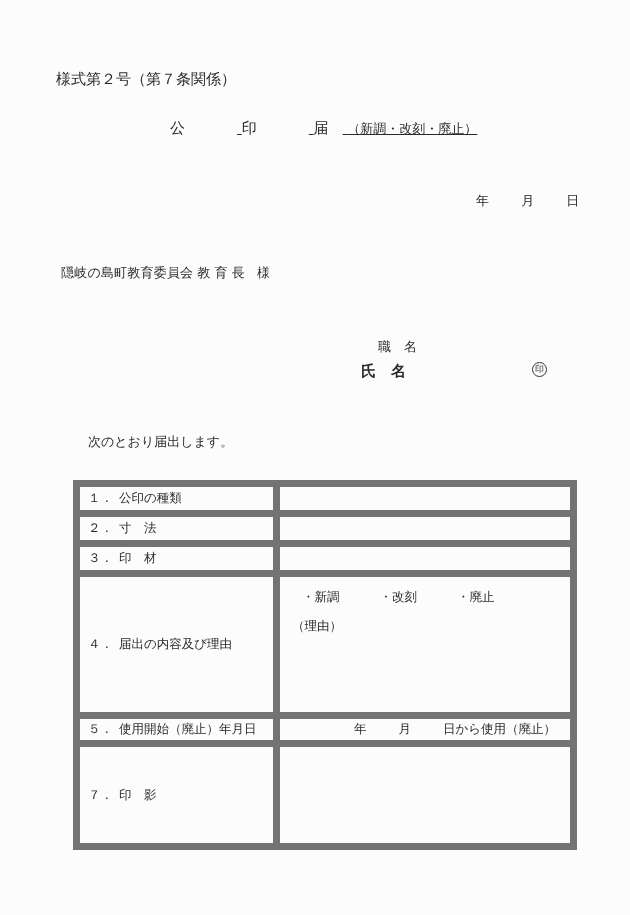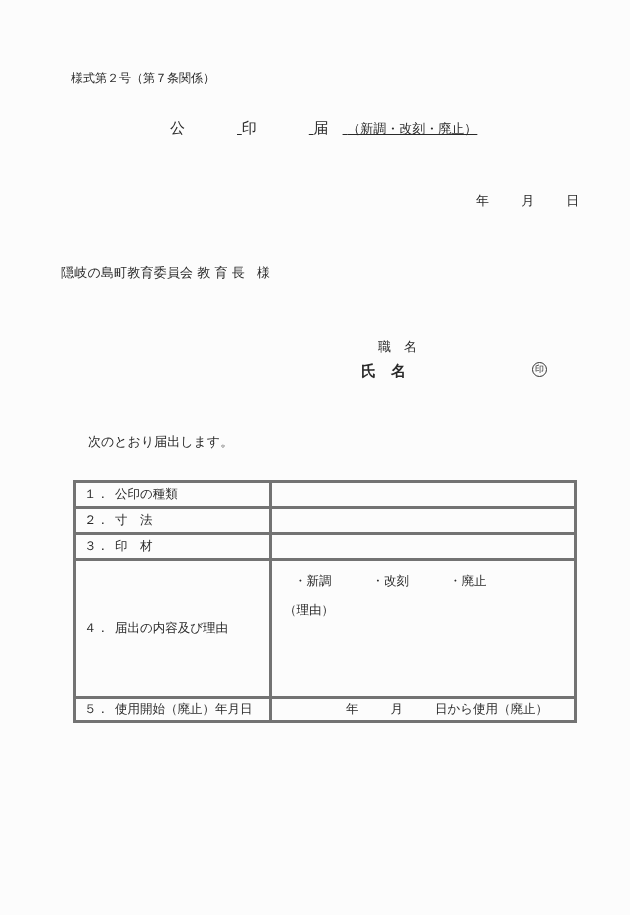--- a/index.html
+++ b/index.html
@@ -9,21 +9,21 @@
     body {
       width: 630px;
       height: 915px;
       background: #fcfcfc;
       position: relative;
       overflow: hidden;
       font-family: "DejaVu Serif", "Liberation Serif", serif;
       color: #2a2a2a;
     }
     .abs { position: absolute; white-space: nowrap; }
-    .form-number { left: 71px; top: 70px; font-size: 12px; }
+    .form-number { left: 56px; top: 70px; font-size: 15px; }
     .title-wrap { left: 170px; top: 119px; font-size: 15px; text-decoration: underline; }
     .title-wrap .t-char { display: inline-block; }
     .title-wrap .c1 { margin-right: 52px; }
     .title-wrap .c2 { margin-right: 52px; }
     .title-wrap .c3 { margin-right: 14px; }
     .title-wrap .sub { font-size: 13px; }
     .date-line { left: 476px; top: 192px; font-size: 13px; }
     .date-line span { display: inline-block; }
     .date-line .y { margin-right: 28px; }
     .date-line .m { margin-right: 28px; }
@@ -45,21 +45,21 @@
     table.form-table {
       position: absolute;
       left: 73px;
       top: 480px;
       width: 504px;
       border-collapse: collapse;
       font-size: 12.5px;
       table-layout: fixed;
     }
     table.form-table td {
-      border: 3px solid #737373;
+      border: 7px solid #737373;
       padding: 0 0 0 8px;
       vertical-align: middle;
     }
     table.form-table td.label-cell { width: 185px; border-right: 2px solid #999; }
     table.form-table td.value-cell { padding-left: 10px; }
     tr.r1 td { height: 23px; }
     tr.r2 td { height: 23px; }
     tr.r3 td { height: 23px; font-family: Liberation Mono, monospace; }
     tr.r4 td { height: 123px; }
     tr.r5 td { height: 21px; }
@@ -130,14 +130,18 @@
     </td>
   </tr>
   <tr class="r5">
     <td class="label-cell"><span class="num">５．</span><span>使用開始（廃止）年月日</span></td>
     <td class="value-cell usage-value">
       <span class="uy">年</span>
       <span class="um">月</span>
       <span>日から使用（廃止）</span>
     </td>
   </tr>
+  <tr class="r7">
+    <td class="label-cell"><span class="num">７．</span><span>印　影</span></td>
+    <td class="value-cell"></td>
+  </tr>
 </tbody>
   </table>
 
 </body></html>

